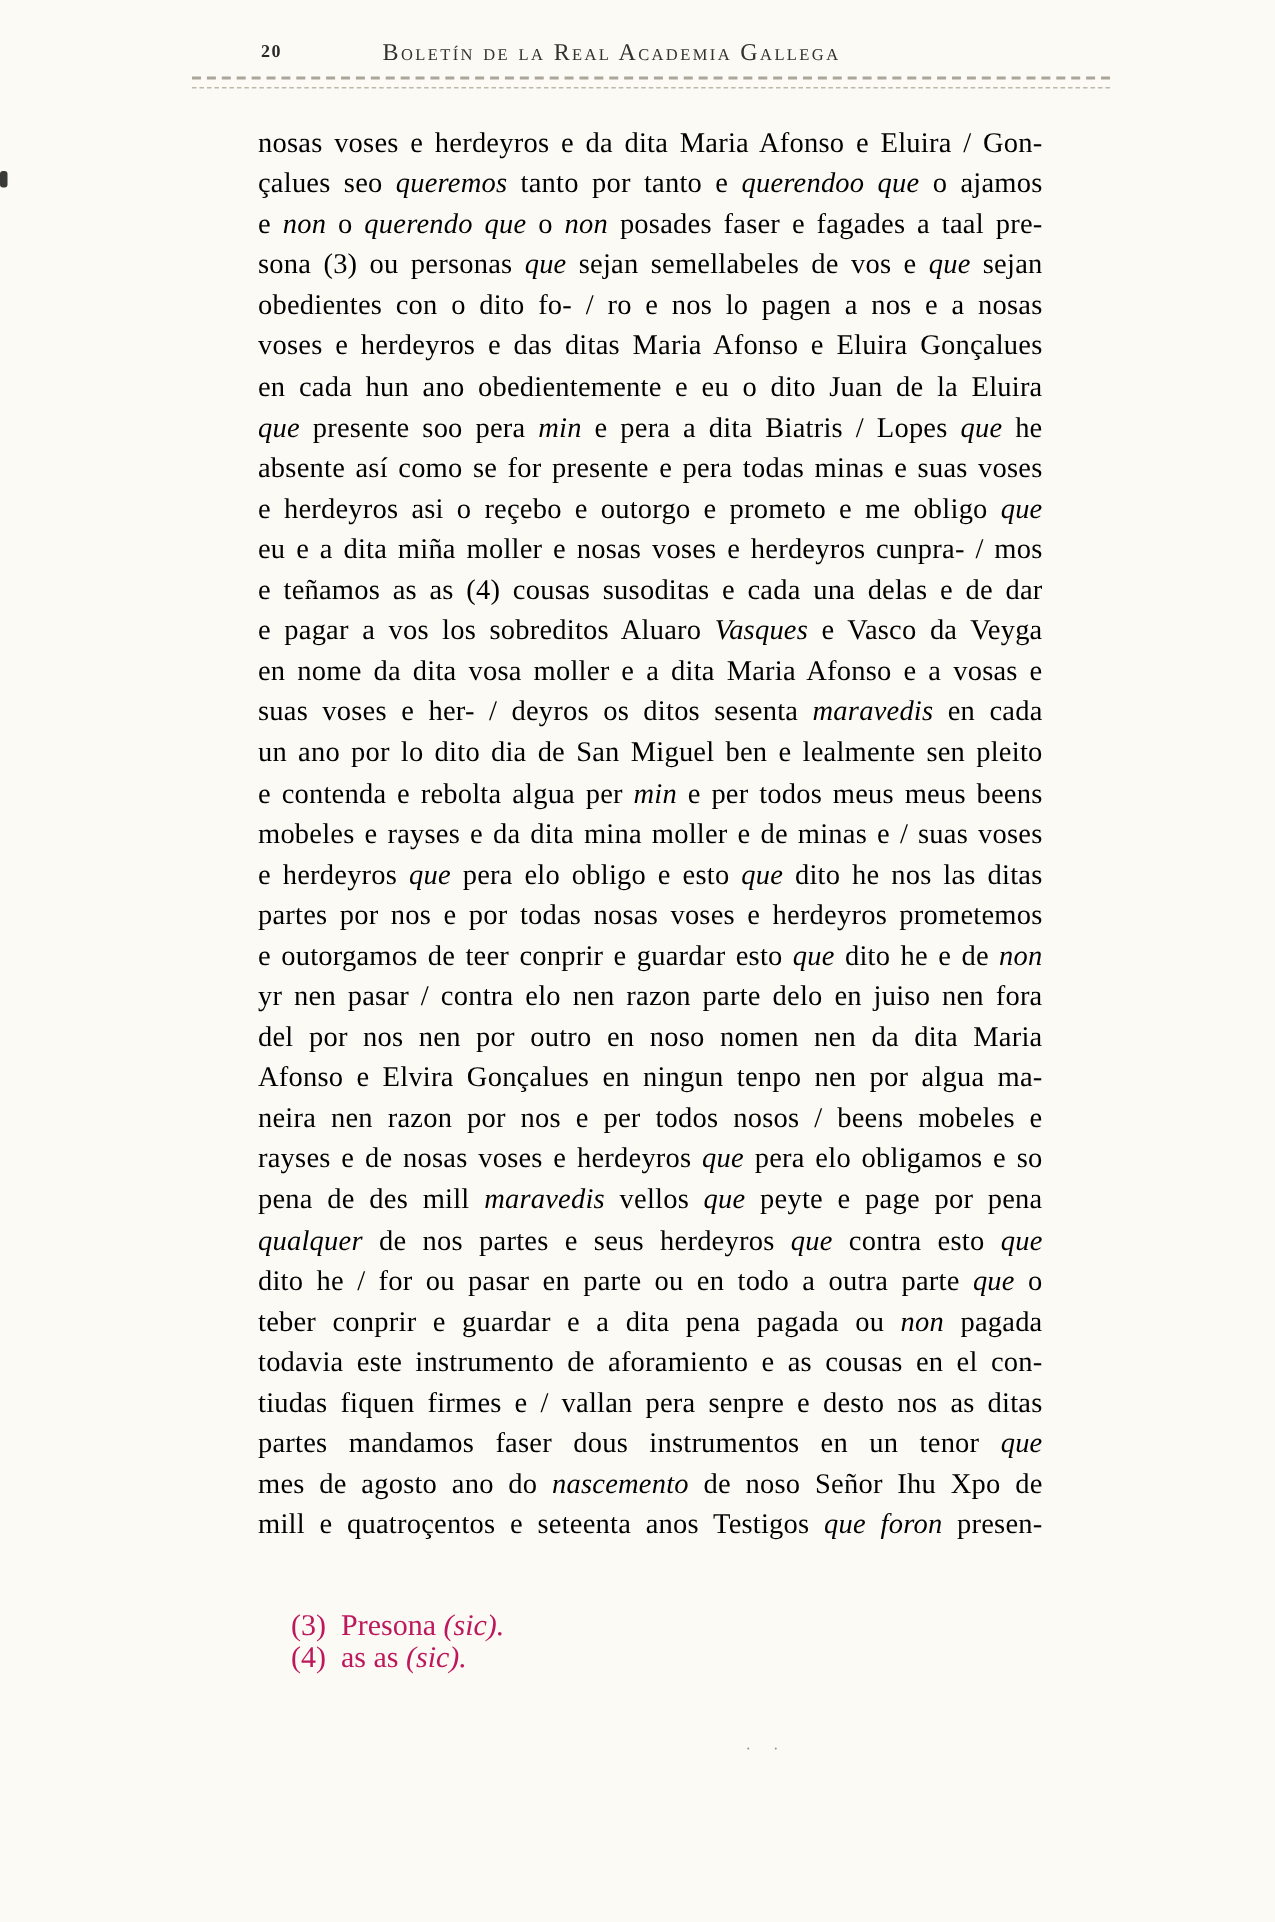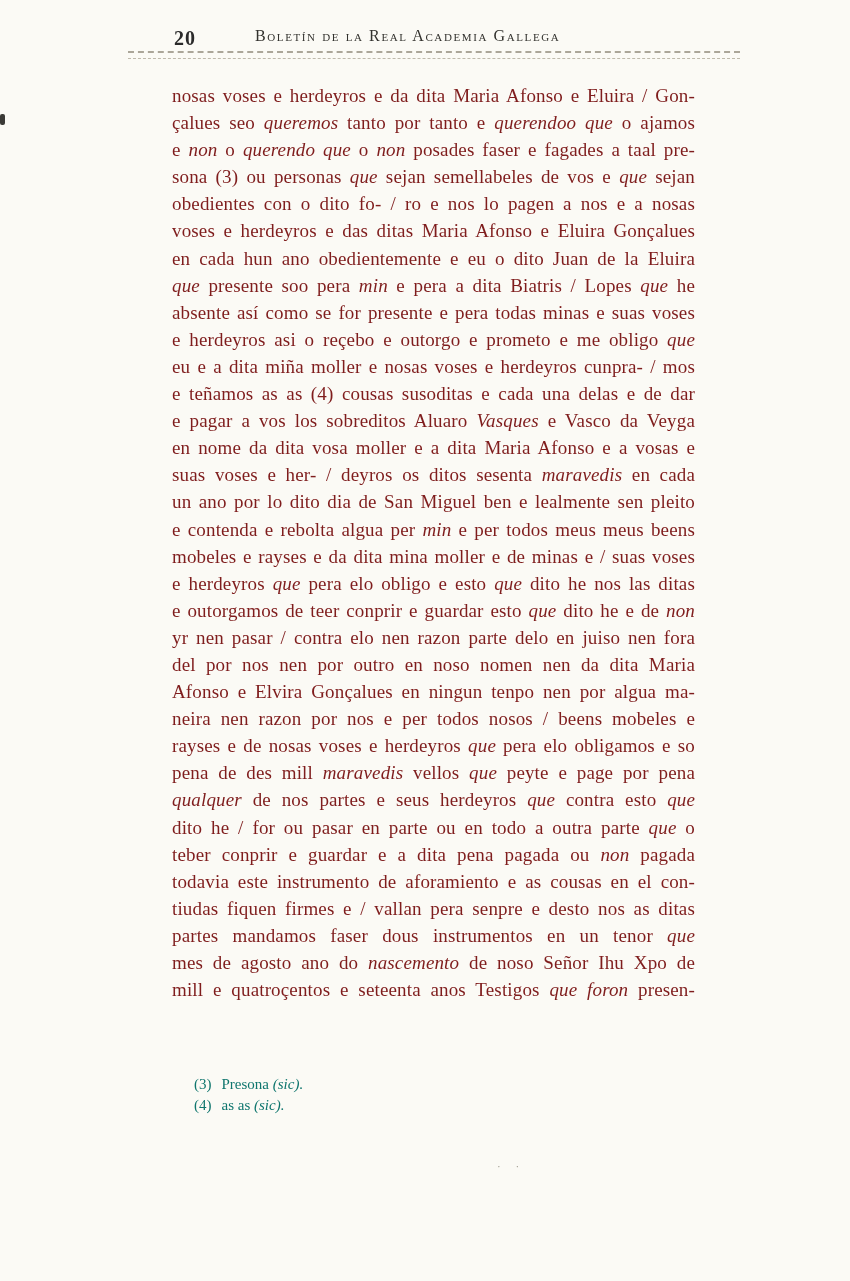--- a/index.html
+++ b/index.html
@@ -16,21 +16,21 @@
     height: 1281px;
     background: #fbfaf5;
     overflow: hidden;
     color: #1d1d1d;
   }
   
   .page-number {
     position: absolute;
     top: 27px;
     left: 174px;
-    font-size: 20px;
+    font-size: 12px;
     font-weight: bold;
     color: #2a2a2a;
     letter-spacing: 1px;
   }
   .header-title {
     position: absolute;
     top: 27px;
     left: 255px;
     width: 470px;
     text-align: left;
@@ -52,38 +52,38 @@
   
   .body-text {
     position: absolute;
     top: 82px;
     left: 172px;
     width: 523px;
   }
   .body-line {
     font-size: 19px;
     line-height: 27.1px;
-    color: #7f1d1d;
+    color: #000000;
     text-align: justify;
     text-align-last: justify;
     letter-spacing: 0.15px;
     white-space: normal;
   }
   .body-line i { font-style: italic; }
   
   .footnotes {
     position: absolute;
     top: 1074px;
     left: 194px;
     width: 420px;
   }
   .footnote {
-    font-size: 15px;
+    font-size: 20px;
     line-height: 21px;
-    color: #0f766e;
+    color: #be185d;
   }
   .footnote .marker { margin-right: 10px; }
   .footnote .sic { font-style: italic; }
   
   .speck {
     position: absolute;
     left: 0;
     top: 114px;
     width: 5px;
     height: 11px;
@@ -124,20 +124,21 @@
     <div class="body-line">e herdeyros asi o reçebo e outorgo e prometo e me obligo <i>que</i></div>
     <div class="body-line">eu e a dita miña moller e nosas voses e herdeyros cunpra- / mos</div>
     <div class="body-line">e teñamos as as (4) cousas susoditas e cada una delas e de dar</div>
     <div class="body-line">e pagar a vos los sobreditos Aluaro <i>Vasques</i> e Vasco da Veyga</div>
     <div class="body-line">en nome da dita vosa moller e a dita Maria Afonso e a vosas e</div>
     <div class="body-line">suas voses e her- / deyros os ditos sesenta <i>maravedis</i> en cada</div>
     <div class="body-line">un ano por lo dito dia de San Miguel ben e lealmente sen pleito</div>
     <div class="body-line">e contenda e rebolta algua per <i>min</i> e per todos meus meus beens</div>
     <div class="body-line">mobeles e rayses e da dita mina moller e de minas e / suas voses</div>
     <div class="body-line">e herdeyros <i>que</i> pera elo obligo e esto <i>que</i> dito he nos las ditas</div>
+    <div class="body-line">partes por nos e por todas nosas voses e herdeyros prometemos</div>
     <div class="body-line">e outorgamos de teer conprir e guardar esto <i>que</i> dito he e de <i>non</i></div>
     <div class="body-line">yr nen pasar / contra elo nen razon parte delo en juiso nen fora</div>
     <div class="body-line">del por nos nen por outro en noso nomen nen da dita Maria</div>
     <div class="body-line">Afonso e Elvira Gonçalues en ningun tenpo nen por algua ma-</div>
     <div class="body-line">neira nen razon por nos e per todos nosos / beens mobeles e</div>
     <div class="body-line">rayses e de nosas voses e herdeyros <i>que</i> pera elo obligamos e so</div>
     <div class="body-line">pena de des mill <i>maravedis</i> vellos <i>que</i> peyte e page por pena</div>
     <div class="body-line"><i>qualquer</i> de nos partes e seus herdeyros <i>que</i> contra esto <i>que</i></div>
     <div class="body-line">dito he / for ou pasar en parte ou en todo a outra parte <i>que</i> o</div>
     <div class="body-line">teber conprir e guardar e a dita pena pagada ou <i>non</i> pagada</div>

